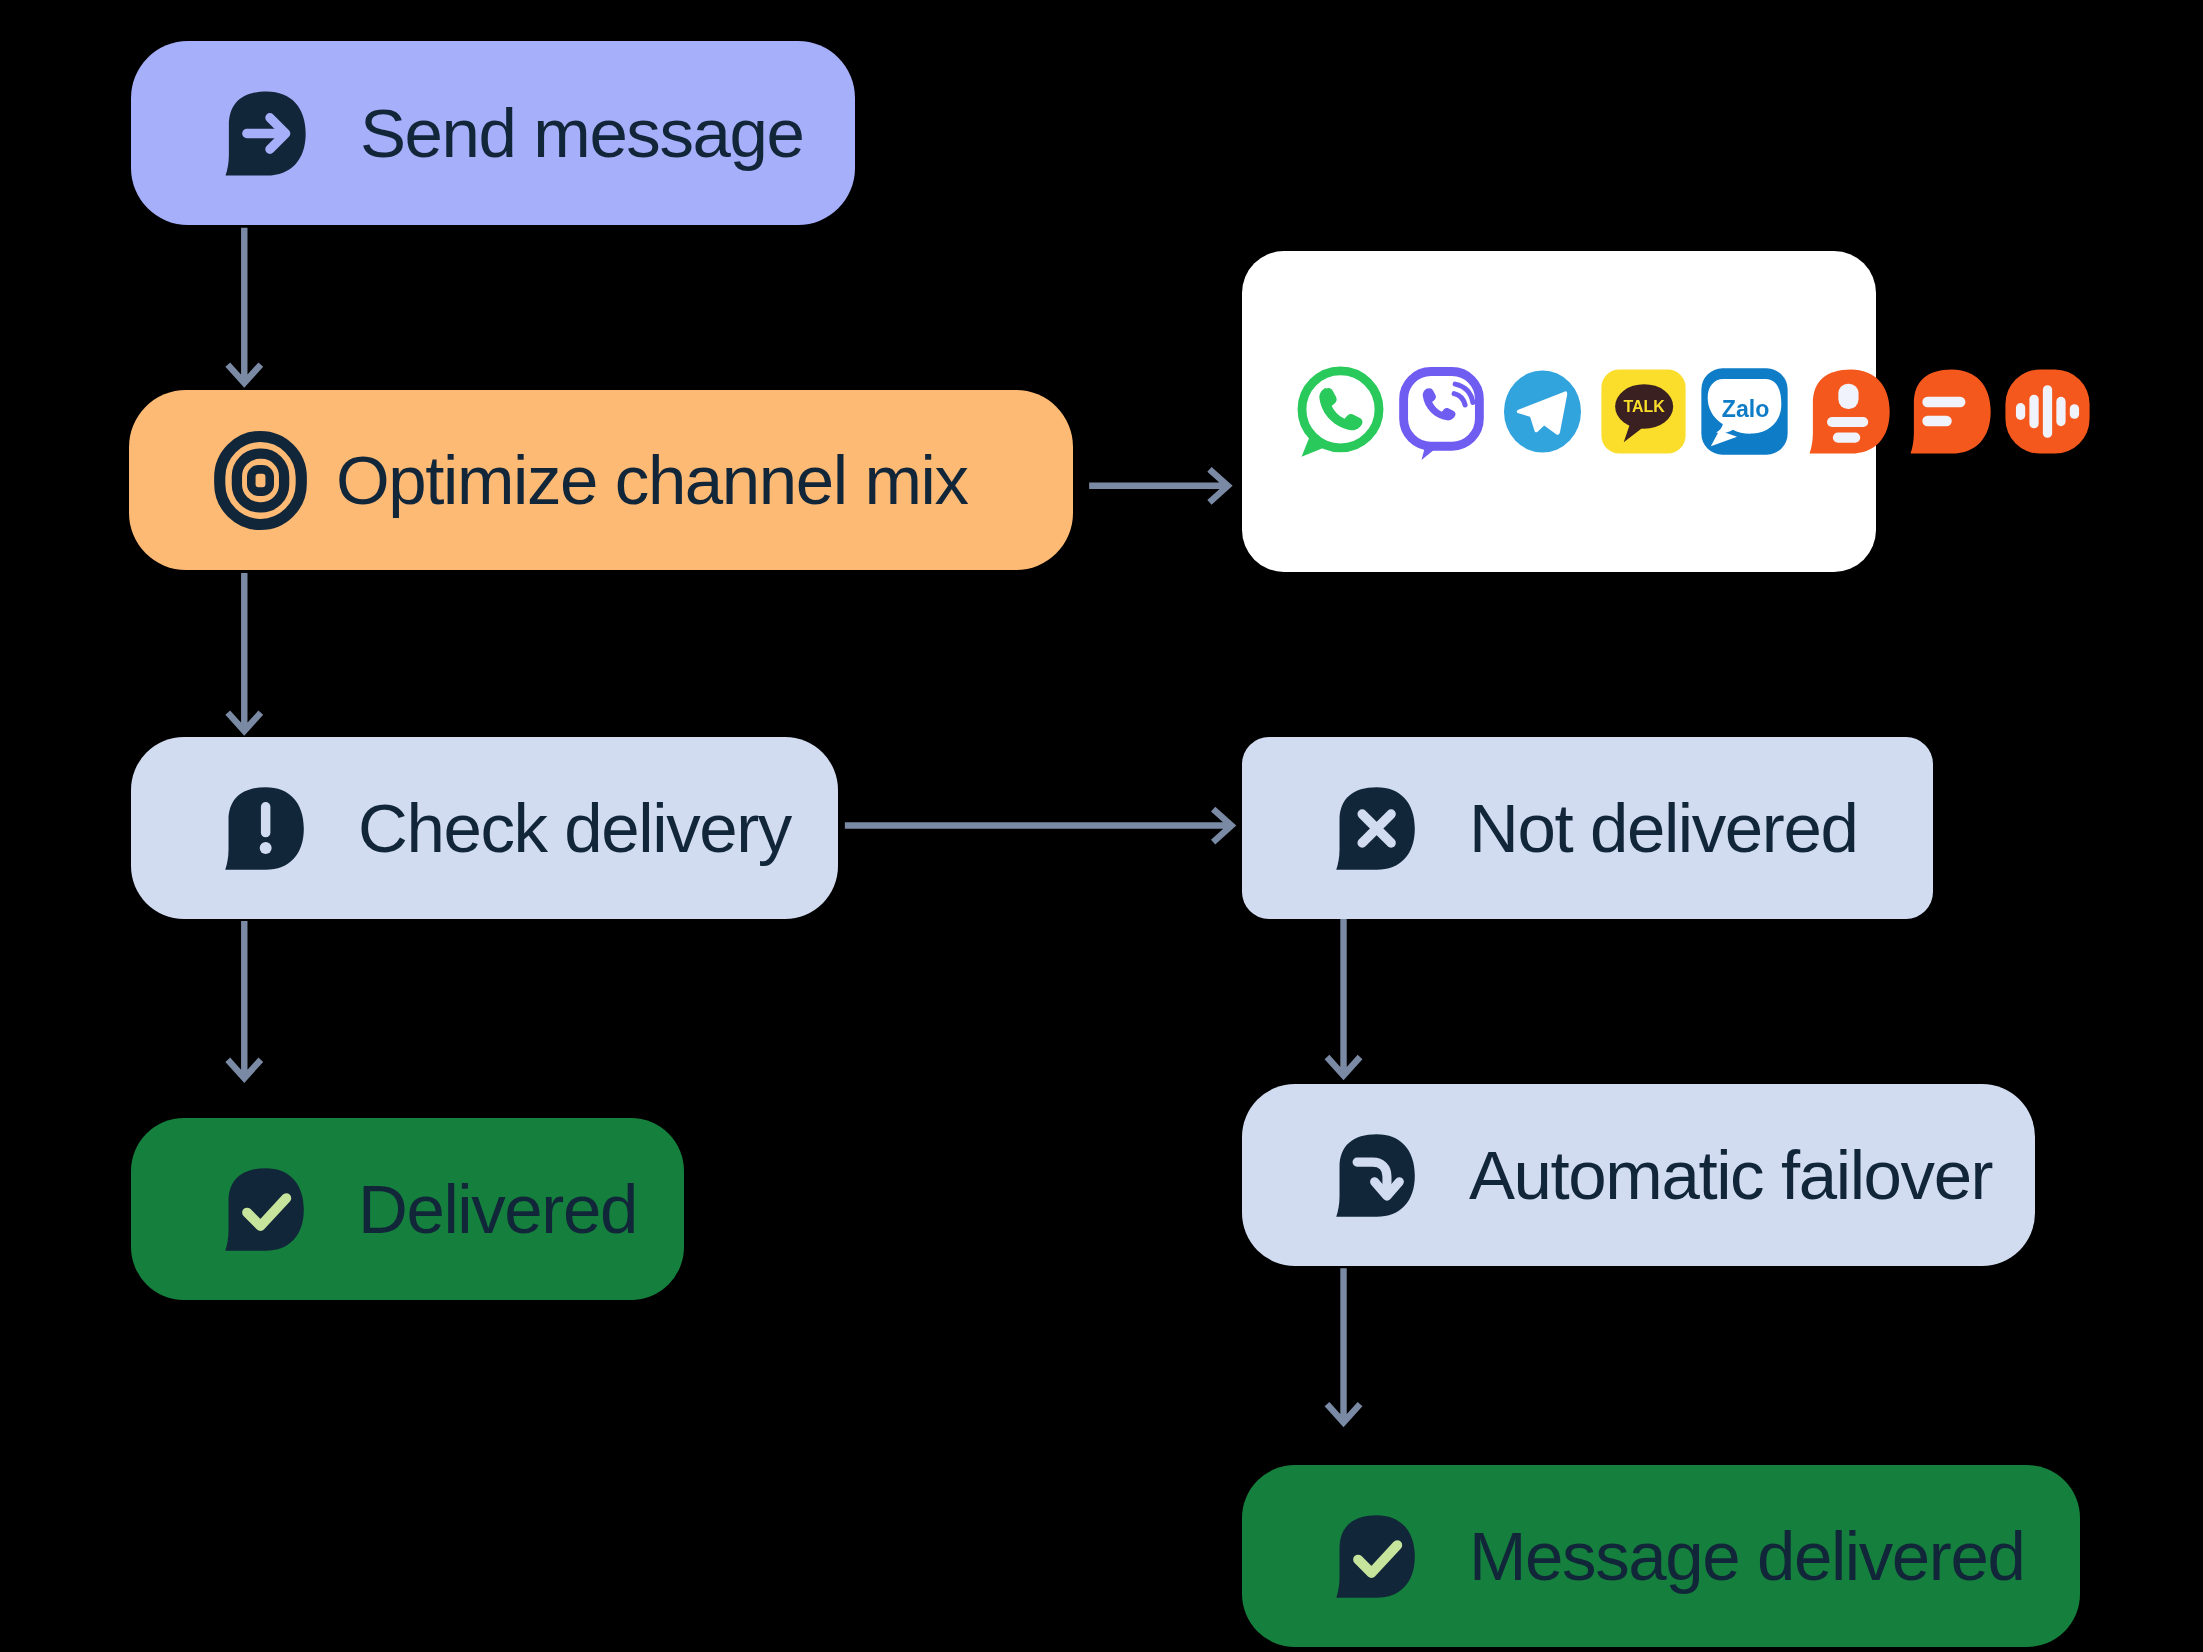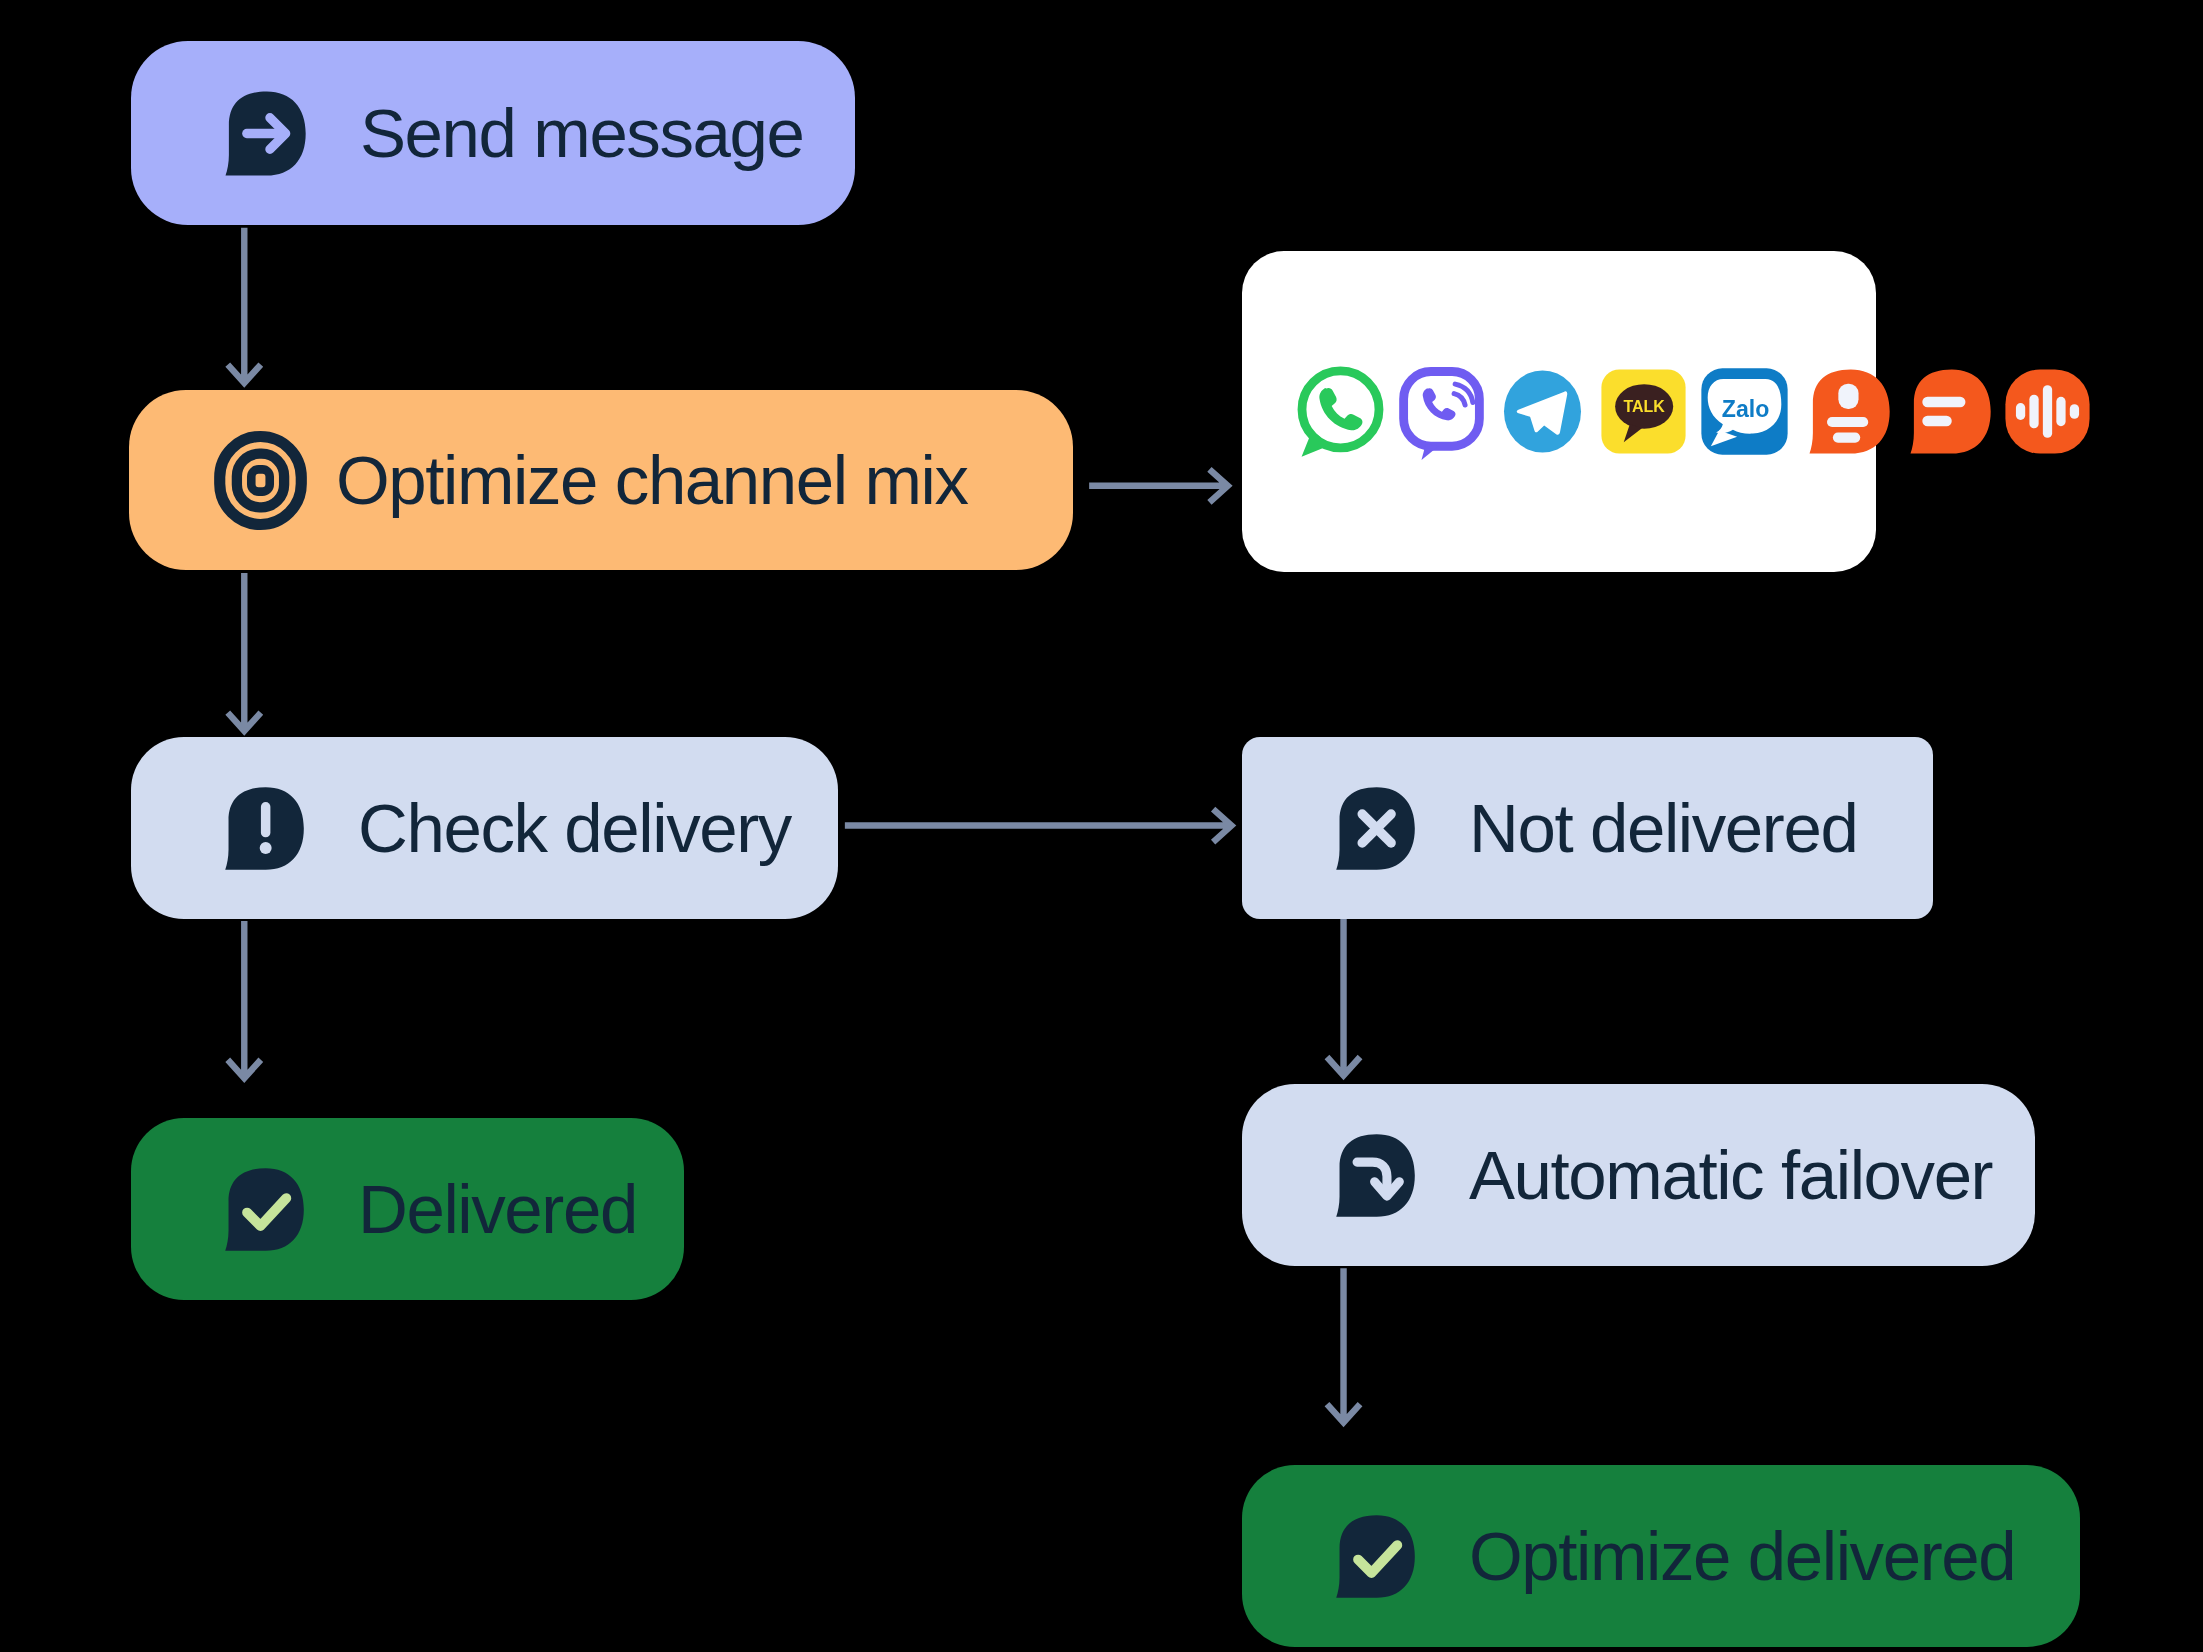--- a/index.html
+++ b/index.html
@@ -131,21 +131,21 @@
 
   <div class="node bg-lightblue" style="left:131px;top:737px;width:707px;height:182px;border-radius:53px;">
     <svg class="icon" width="99" height="99" viewBox="0 0 48 48">
       <path d="M26.5 4C38 4 45 11.5 45 24S38 44 26.5 44L6.9 44C7.8 41.5 8.5 38 8.5 34.2L8.5 20C8.5 9.5 15 4 26.5 4Z" fill="#12263A"></path>
       <path d="M26.5 13.5v12.5" stroke="#D2DCF0" stroke-width="4.6" stroke-linecap="round" fill="none"></path>
       <circle cx="26.5" cy="33.5" r="2.9" fill="#D2DCF0"></circle>
     </svg>
     <span class="label">Check delivery</span>
   </div>
 
-  <div class="node bg-lightblue" style="left:1242px;top:737px;width:691px;height:182px;border-radius:18px;">
+  <div class="node bg-lightblue" style="left:1242px;top:737px;width:691px;height:182px;border-radius:27px;">
     <svg class="icon" width="99" height="99" viewBox="0 0 48 48">
       <path d="M26.5 4C38 4 45 11.5 45 24S38 44 26.5 44L6.9 44C7.8 41.5 8.5 38 8.5 34.2L8.5 20C8.5 9.5 15 4 26.5 4Z" fill="#12263A"></path>
       <g stroke="#D2DCF0" stroke-width="4.6" stroke-linecap="round" fill="none">
         <path d="M19.5 17l14 14"></path>
           <path d="M33.5 17l-14 14"></path>
       </g>
     </svg>
     <span class="label">Not delivered</span>
   </div>
 
@@ -166,17 +166,17 @@
       </g>
     </svg>
     <span class="label">Automatic failover</span>
   </div>
 
   <div class="node bg-green" style="left:1242px;top:1431px;width:838px;height:182px;border-radius:53px;">
     <svg class="icon" width="99" height="99" viewBox="0 0 48 48">
       <path d="M26.5 4C38 4 45 11.5 45 24S38 44 26.5 44L6.9 44C7.8 41.5 8.5 38 8.5 34.2L8.5 20C8.5 9.5 15 4 26.5 4Z" fill="#12263A"></path>
       <path d="M17.5 25.5l6.5 6.5L36.5 18.5" stroke="#C6E49B" stroke-width="4.8" stroke-linecap="round" stroke-linejoin="round" fill="none"></path>
     </svg>
-    <span class="label">Optimize delivered</span>
+    <span class="label">Message delivered</span>
   </div>
 
 </div>
 
 
 </body></html>

